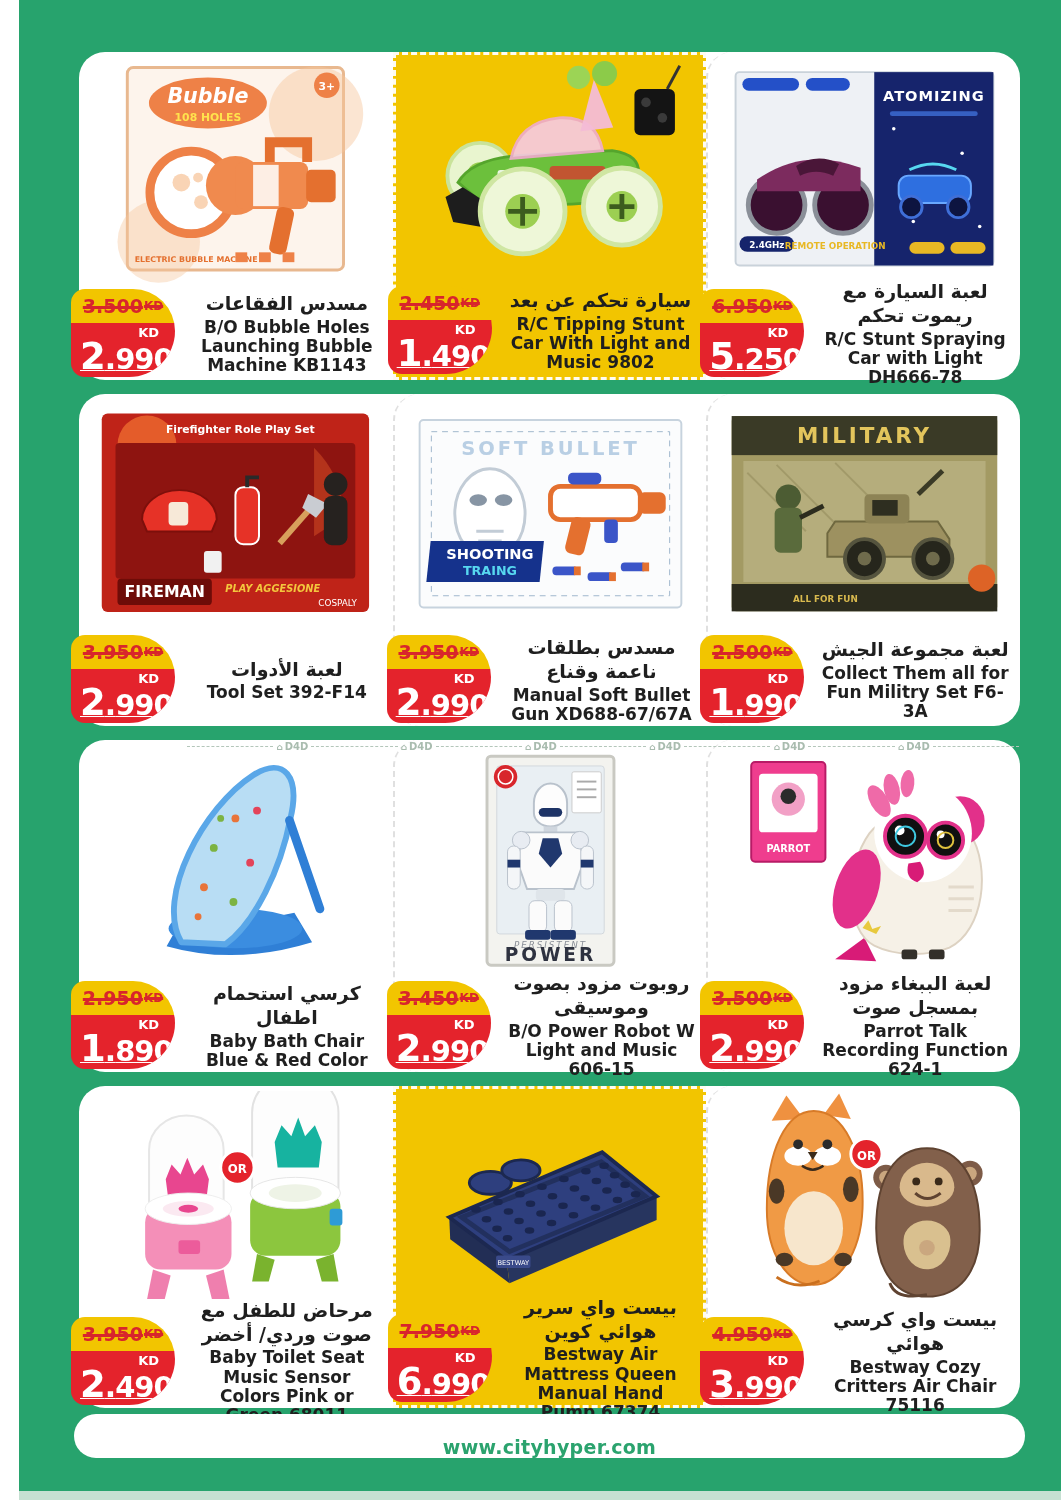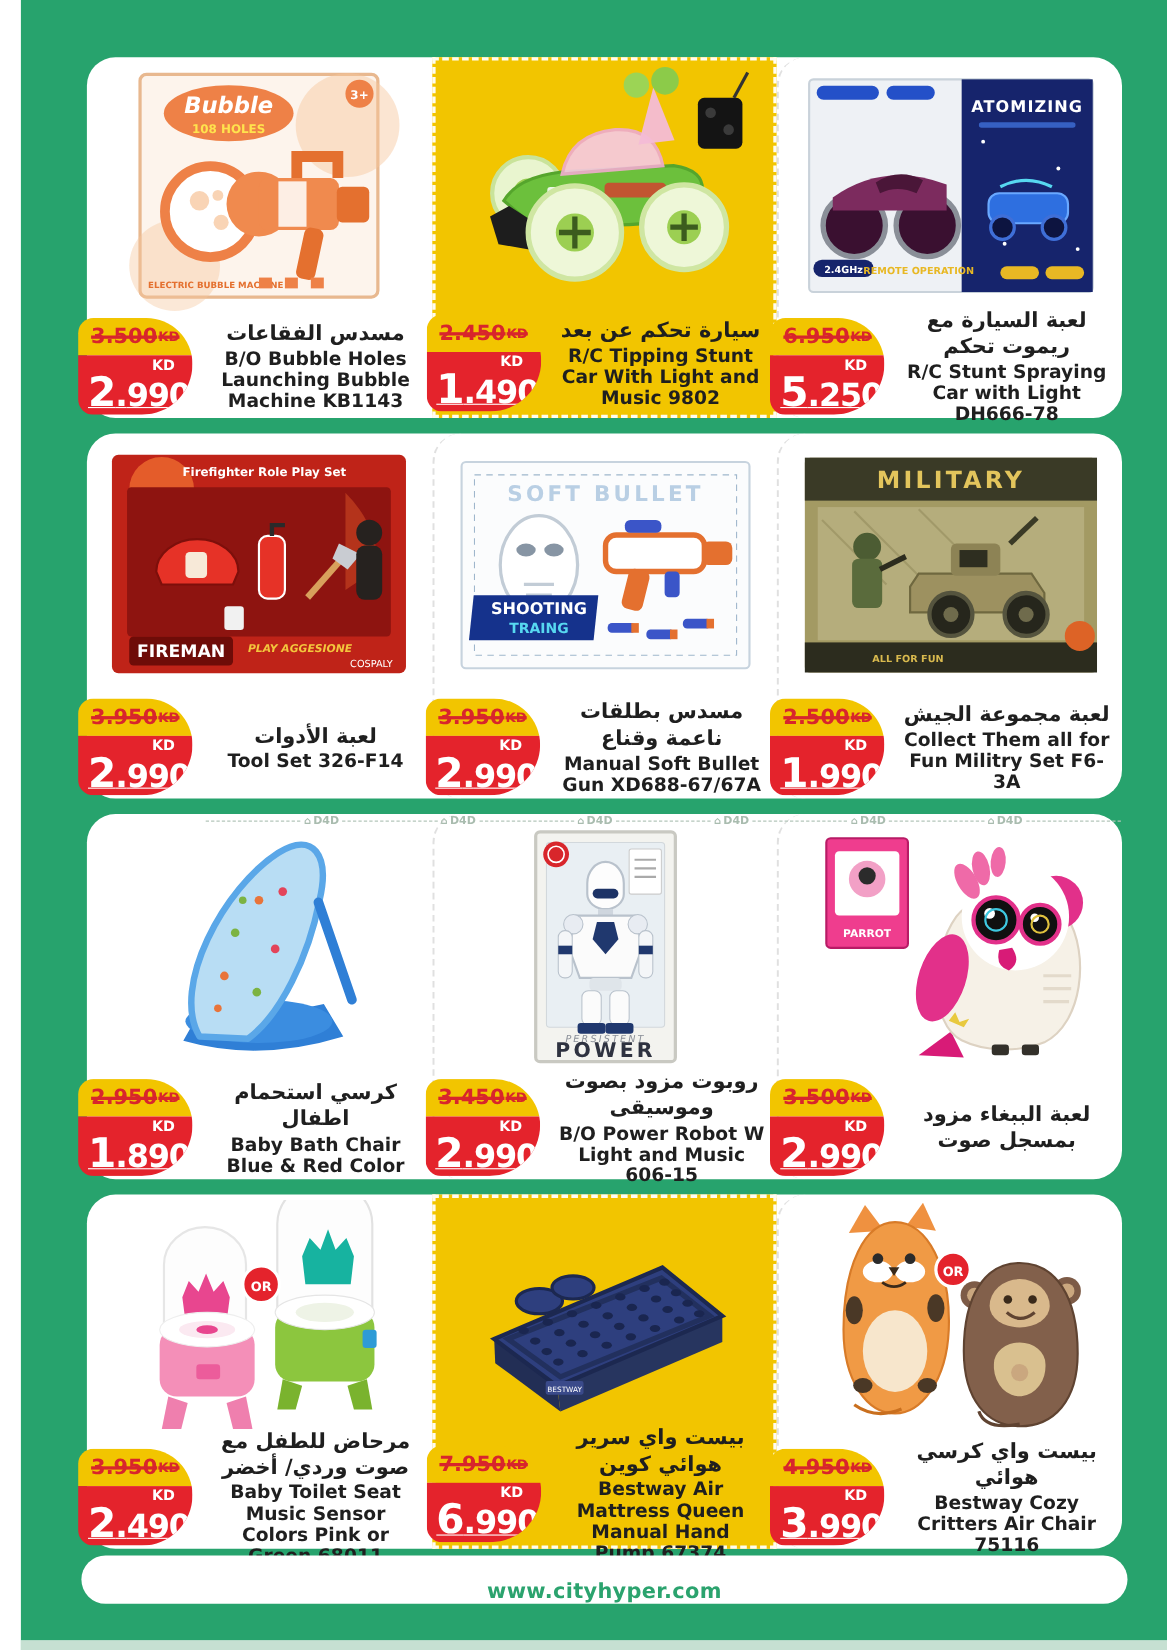--- a/index.html
+++ b/index.html
@@ -212,21 +212,21 @@
               <span class="old-num">3.950</span>
               <span class="old-kd">KD</span>
             </div>
           <div class="new">
               <span class="kd-label">KD</span>
               <span class="num"><span class="p-int">2</span><span class="p-dot">.</span><span class="p-dec">990</span></span>
             </div>
         </div>
         <div class="titles">
           <div class="ar">لعبة الأدوات</div>
-          <div class="en">Tool Set 326-F14</div>
+          <div class="en">Tool Set 392-F14</div>
         </div>
       </div>
     </div>
 
     <div class="cell">
       <div class="art">
         <svg viewBox="0 0 300 225">
           <rect x="16" y="16" width="268" height="192" rx="4" fill="#fbfcfd" stroke="#c7d3de" stroke-width="2"></rect>
           <rect x="28" y="28" width="244" height="168" fill="none" stroke="#9fb6cc" stroke-dasharray="6 5"></rect>
           <text x="150" y="52" font-size="20" fill="#b9cfe4" font-weight="bold" letter-spacing="3" text-anchor="middle">SOFT BULLET</text>
@@ -470,20 +470,21 @@
               <span class="old-num">3.500</span>
               <span class="old-kd">KD</span>
             </div>
           <div class="new">
               <span class="kd-label">KD</span>
               <span class="num"><span class="p-int">2</span><span class="p-dot">.</span><span class="p-dec">990</span></span>
             </div>
         </div>
         <div class="titles">
           <div class="ar">لعبة الببغاء مزود بمسجل صوت</div>
+          <div class="en">Parrot Talk Recording Function 624-1</div>
         </div>
       </div>
     </div>
   </div>
 
   <div class="row row4">
 
     <div class="cell">
       <div class="art">
         <svg viewBox="0 0 300 225">

